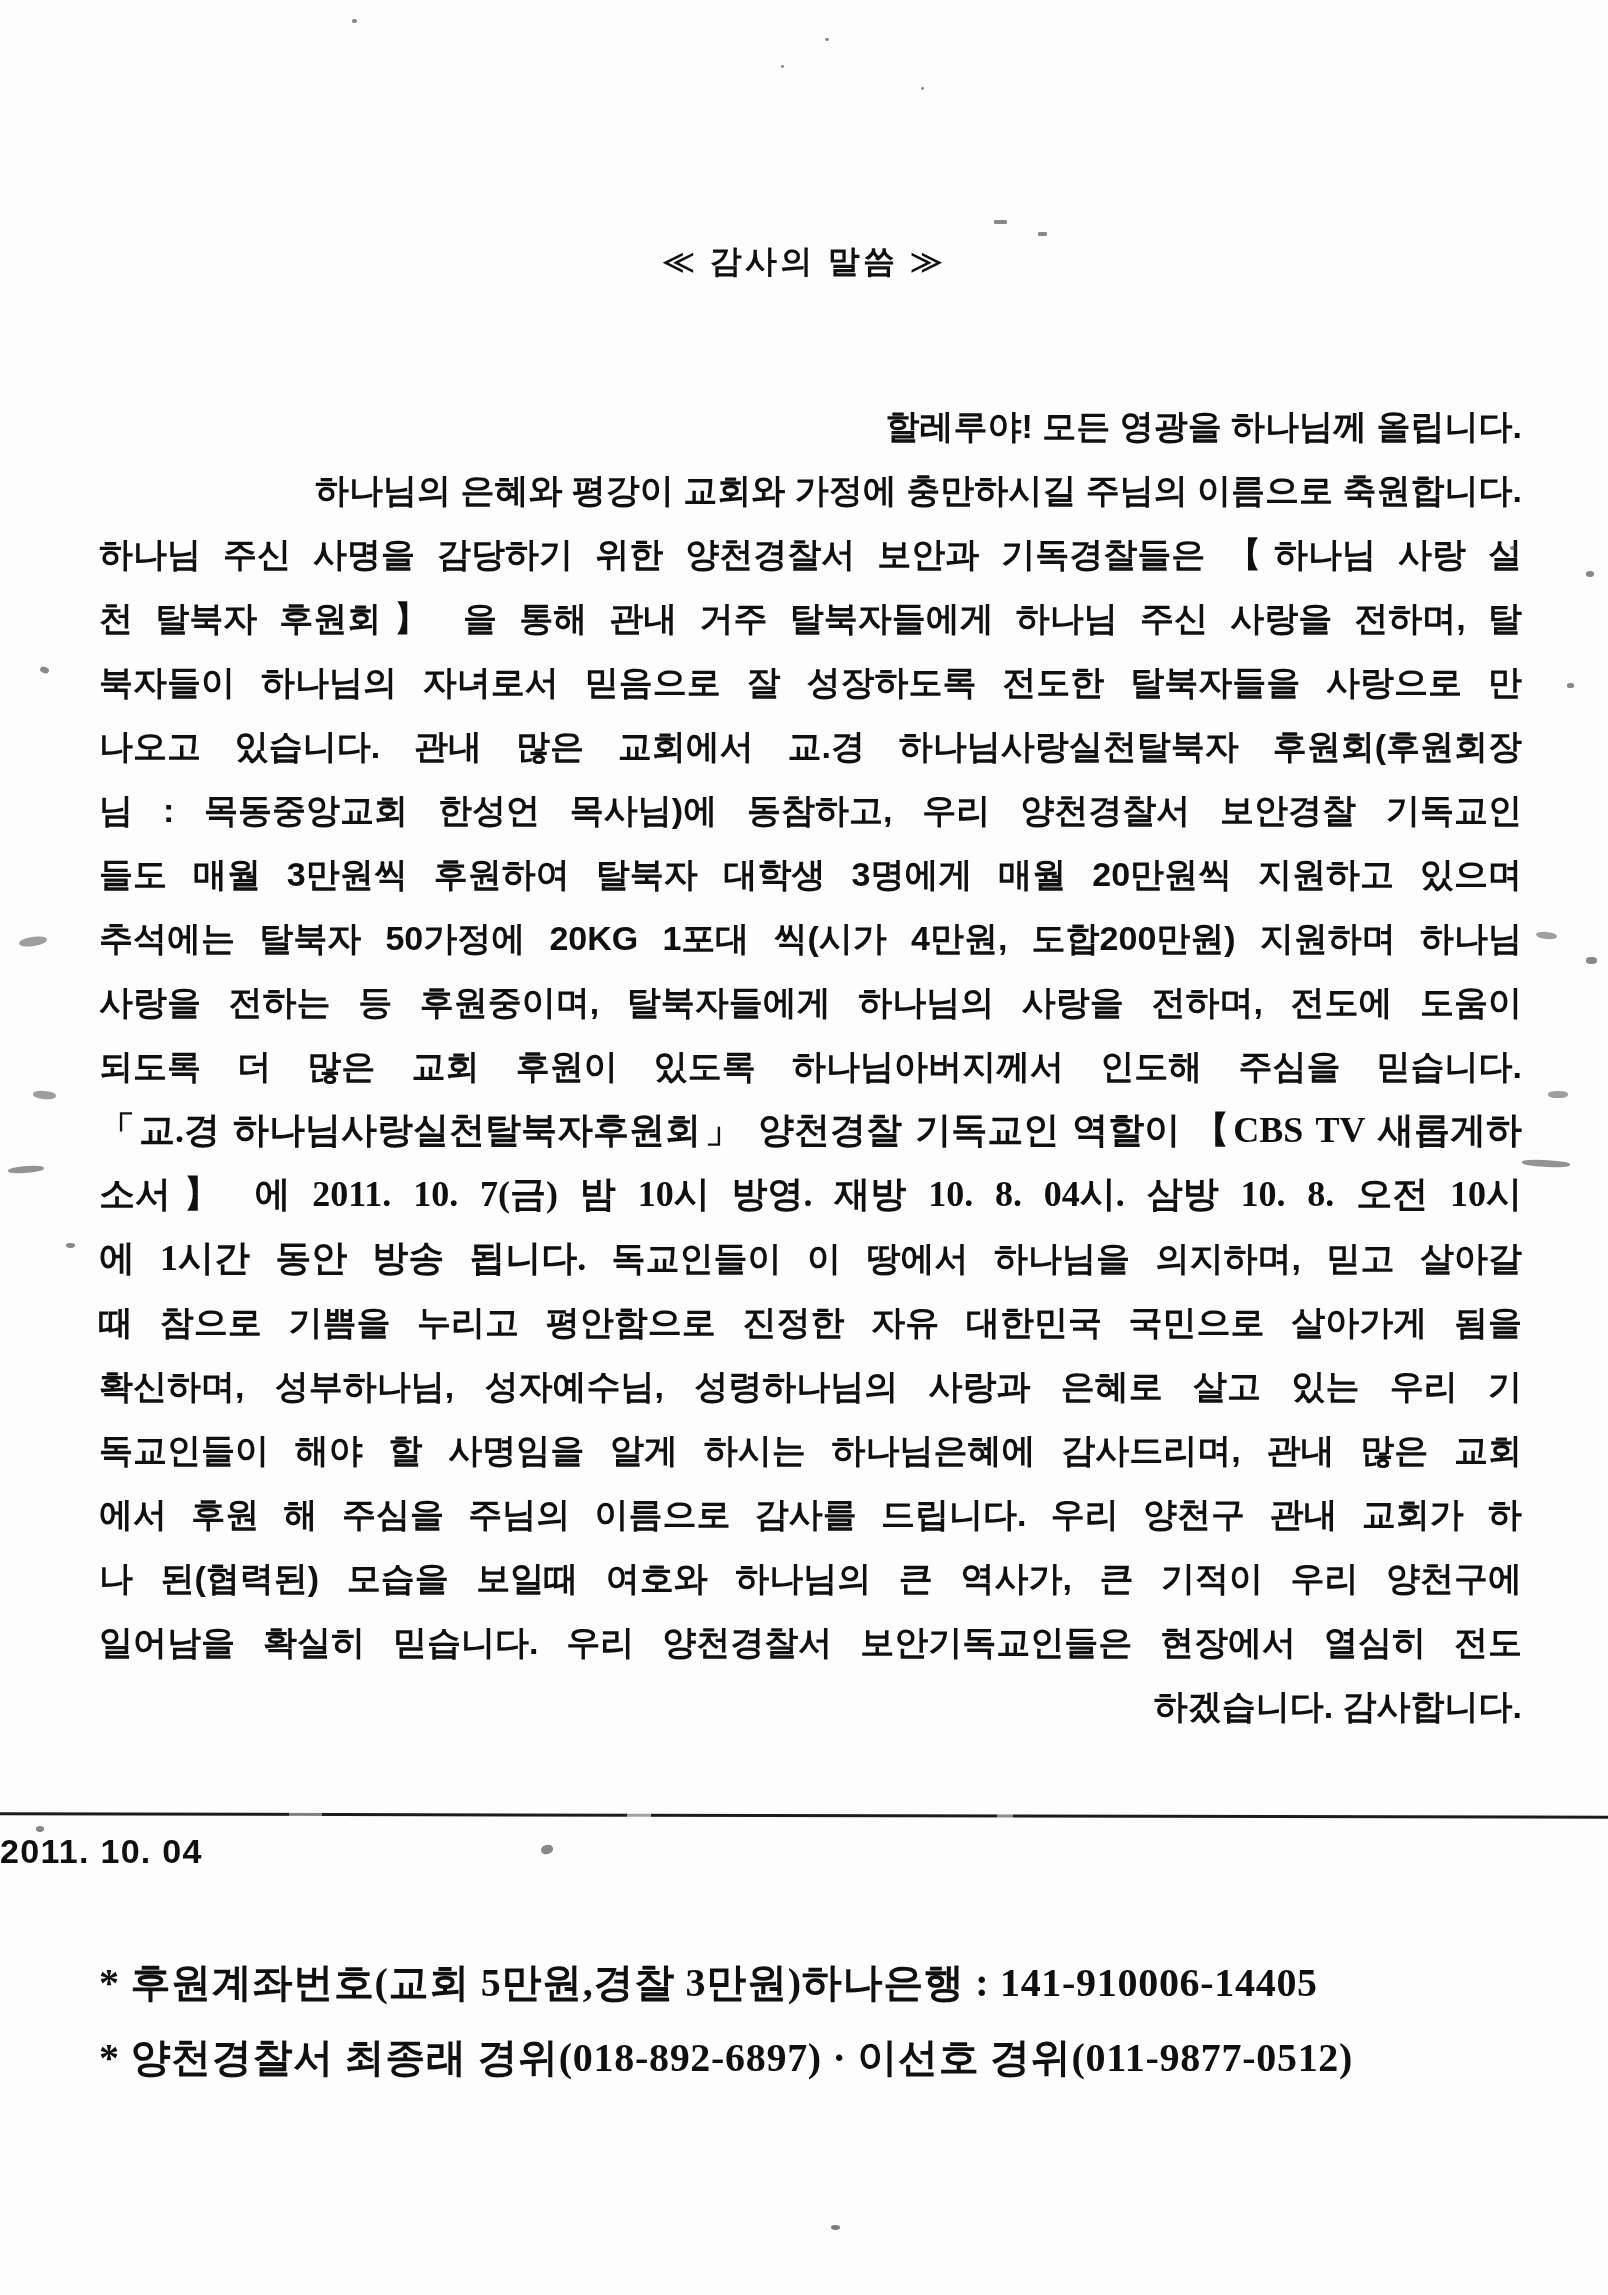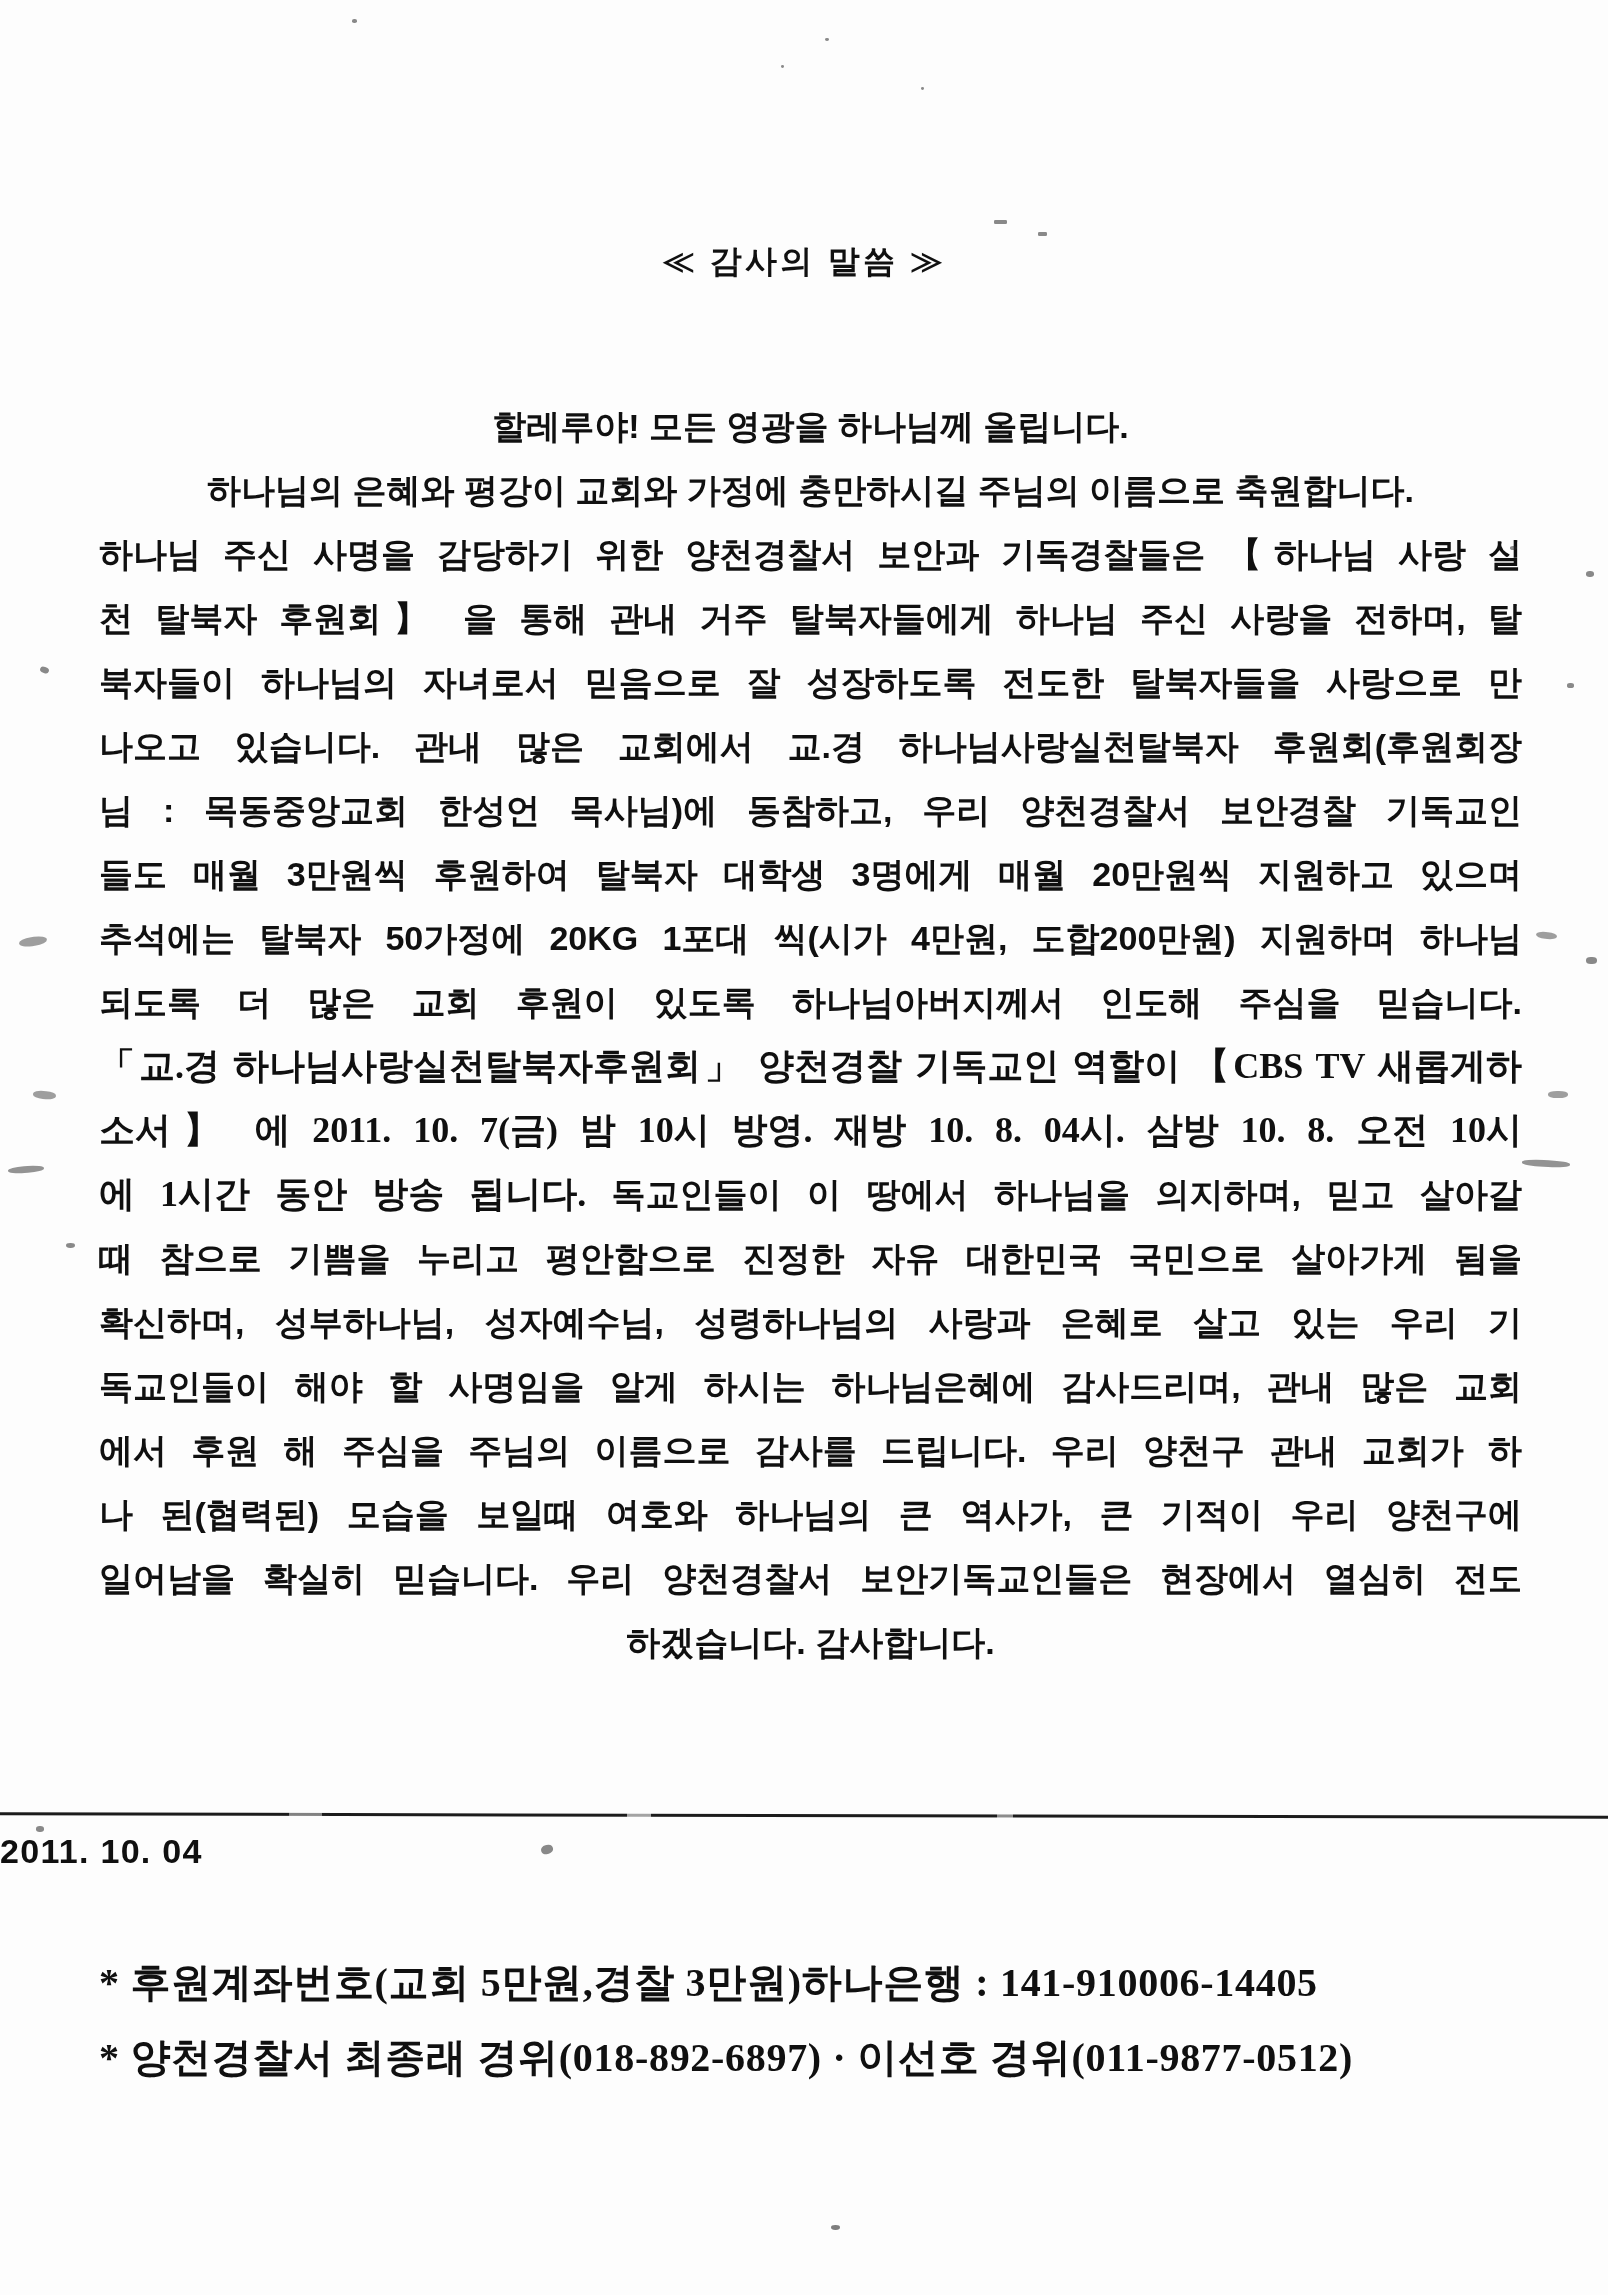--- a/index.html
+++ b/index.html
@@ -26,21 +26,21 @@
   .body-text {
     position: absolute;
     top: 394px; left: 99px; width: 1423px;
   }
   .line {
     height: 64px;
     line-height: 64px;
     font-size: 34px;
     font-weight: bold;
     white-space: nowrap;
-    text-align: center;
+    text-align: right;
     overflow: hidden;
   }
   .line.fill {
     white-space: normal;
     text-align: justify;
     text-align-last: justify;
   }
   .run.gothic { font-family: "Liberation Sans", sans-serif; }
   .run.serif  { font-family: "Liberation Serif", serif; font-size: 36px; font-weight: bold; }
 
@@ -97,20 +97,21 @@
   <div class="body-text">
       <div class="line"><span class="run gothic">할레루야! 모든 영광을 하나님께 올립니다.</span></div>
       <div class="line"><span class="run gothic">하나님의 은혜와 평강이 교회와 가정에 충만하시길 주님의 이름으로 축원합니다.</span></div>
       <div class="line fill"><span class="run gothic">하나님 주신 사명을 감당하기 위한 양천경찰서 보안과 기독경찰들은 【하나님 사랑 실</span></div>
       <div class="line fill"><span class="run gothic">천 탈북자 후원회】 을 통해 관내 거주 탈북자들에게 하나님 주신 사랑을 전하며, 탈</span></div>
       <div class="line fill"><span class="run gothic">북자들이 하나님의 자녀로서 믿음으로 잘 성장하도록 전도한 탈북자들을 사랑으로 만</span></div>
       <div class="line fill"><span class="run gothic">나오고 있습니다. 관내 많은 교회에서 교.경 하나님사랑실천탈북자 후원회(후원회장</span></div>
       <div class="line fill"><span class="run gothic">님 : 목동중앙교회 한성언 목사님)에 동참하고, 우리 양천경찰서 보안경찰 기독교인</span></div>
       <div class="line fill"><span class="run gothic">들도 매월 3만원씩 후원하여 탈북자 대학생 3명에게 매월 20만원씩 지원하고 있으며</span></div>
       <div class="line fill"><span class="run gothic">추석에는 탈북자 50가정에 20KG 1포대 씩(시가 4만원, 도합200만원) 지원하며 하나님</span></div>
+      <div class="line fill"><span class="run gothic">사랑을 전하는 등 후원중이며, 탈북자들에게 하나님의 사랑을 전하며, 전도에 도움이</span></div>
       <div class="line fill"><span class="run gothic">되도록 더 많은 교회 후원이 있도록 하나님아버지께서 인도해 주심을 믿습니다.</span></div>
       <div class="line fill"><span class="run serif">「교.경 하나님사랑실천탈북자후원회」 양천경찰 기독교인 역할이 【CBS TV 새롭게하</span></div>
       <div class="line fill"><span class="run serif">소서】 에 2011. 10. 7(금) 밤 10시 방영. 재방 10. 8. 04시. 삼방 10. 8. 오전 10시</span></div>
       <div class="line fill"><span class="run serif">에 1시간 동안 방송 됩니다. </span><span class="run gothic">독교인들이 이 땅에서 하나님을 의지하며, 믿고 살아갈</span></div>
       <div class="line fill"><span class="run gothic">때 참으로 기쁨을 누리고 평안함으로 진정한 자유 대한민국 국민으로 살아가게 됨을</span></div>
       <div class="line fill"><span class="run gothic">확신하며, 성부하나님, 성자예수님, 성령하나님의 사랑과 은혜로 살고 있는 우리 기</span></div>
       <div class="line fill"><span class="run gothic">독교인들이 해야 할 사명임을 알게 하시는 하나님은혜에 감사드리며, 관내 많은 교회</span></div>
       <div class="line fill"><span class="run gothic">에서 후원 해 주심을 주님의 이름으로 감사를 드립니다. 우리 양천구 관내 교회가 하</span></div>
       <div class="line fill"><span class="run gothic">나 된(협력된) 모습을 보일때 여호와 하나님의 큰 역사가, 큰 기적이 우리 양천구에</span></div>
       <div class="line fill"><span class="run gothic">일어남을 확실히 믿습니다. 우리 양천경찰서 보안기독교인들은 현장에서 열심히 전도</span></div>

